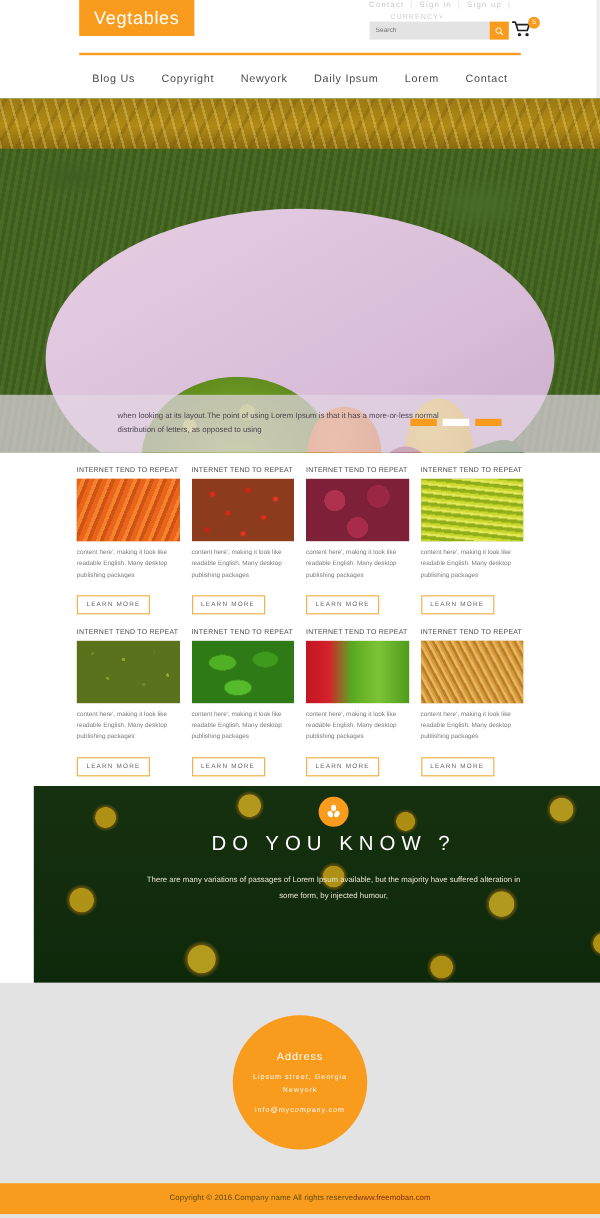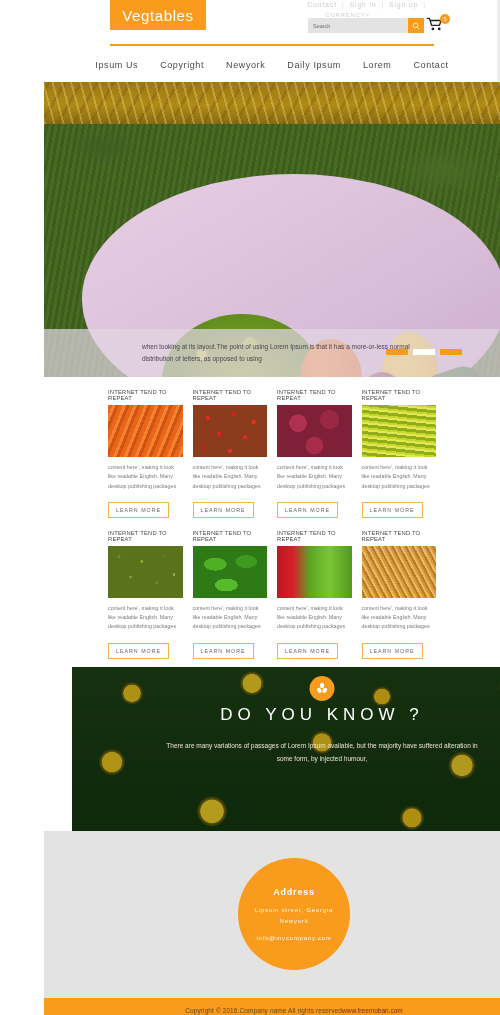--- a/index.html
+++ b/index.html
@@ -2,21 +2,21 @@
 <html><head>
 <meta charset="utf-8">
 <style>
   * { box-sizing: border-box; margin: 0; padding: 0; }
   html, body {
     width: 500px; height: 1015px;
     background: #ffffff;
     font-family: "Liberation Sans", sans-serif;
     overflow: hidden;
   }
-  .page { position: relative; width: 500px; height: 1015px; background:#fff;padding-left:44px; }
+  .page { position: relative; width: 500px; height: 1015px; background:#fff; }
 
   
   .topbar { position:relative; height:48px; background:#fff; }
   .logo {
     position:absolute; left:66px; top:0; width:96px; height:30px;
     background:#F99B1C; color:#fff;
     font-size:15px; letter-spacing:.6px;
     display:flex; align-items:center; justify-content:center;
   }
   .util {
@@ -214,21 +214,21 @@
   
   .addr-sec {
     width:500px; height:167px; background:#e3e3e3;
     display:flex; align-items:center; justify-content:center;
   }
   .addr-circle {
     width:112px; height:112px; border-radius:50%; background:#F99B1C;
     display:flex; flex-direction:column; align-items:center; justify-content:center;
     color:#fff; text-align:center;
   }
-  .addr-h { font-size:9px; font-weight:bold; letter-spacing:.8px; margin-bottom:8px; }
+  .addr-h { font-size:9px; font-weight:normal; letter-spacing:.8px; margin-bottom:8px; }
   .addr-l { font-size:6px; letter-spacing:.8px; line-height:1.8; opacity:.95; }
   .addr-m { font-size:6px; letter-spacing:.8px; margin-top:8px; opacity:.95; }
 
   
   .footer {
     width:500px; height:26px; background:#F99B1C;
     display:flex; align-items:center; justify-content:center;
   }
   .foot-t { font-size:6.5px; color:#5e4a10; letter-spacing:.1px; }
   .foot-l { font-size:6.5px; color:#7a2d12; text-decoration:none; cursor:pointer; }
@@ -276,21 +276,21 @@
         <circle cx="9" cy="17" r="2" fill="#222"></circle>
         <circle cx="18" cy="17" r="2" fill="#222"></circle>
       </svg>
       <div class="badge">5</div>
     </div>
 
     <div class="rule"></div>
   </div>
 
   <nav class="nav">
-    <a href="#">Ipsum Us</a>
+    <a href="#">Blog Us</a>
     <a href="#">Copyright</a>
     <a href="#">Newyork</a>
     <a href="#">Daily Ipsum</a>
     <a href="#">Lorem</a>
     <a href="#">Contact</a>
   </nav>
 
   <section class="hero">
     <div class="hero-grass"></div>
     <div class="hero-band"></div>

